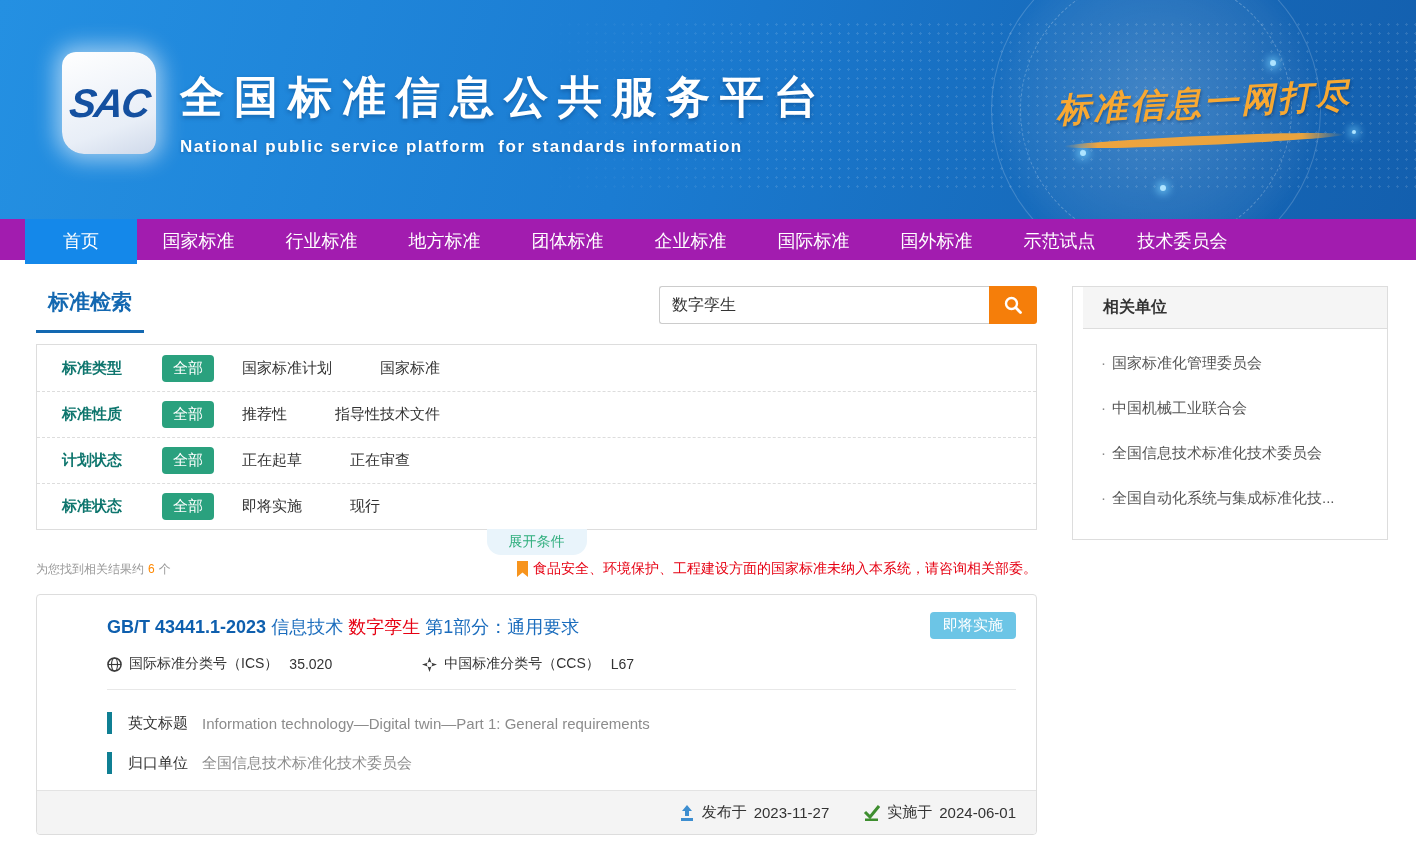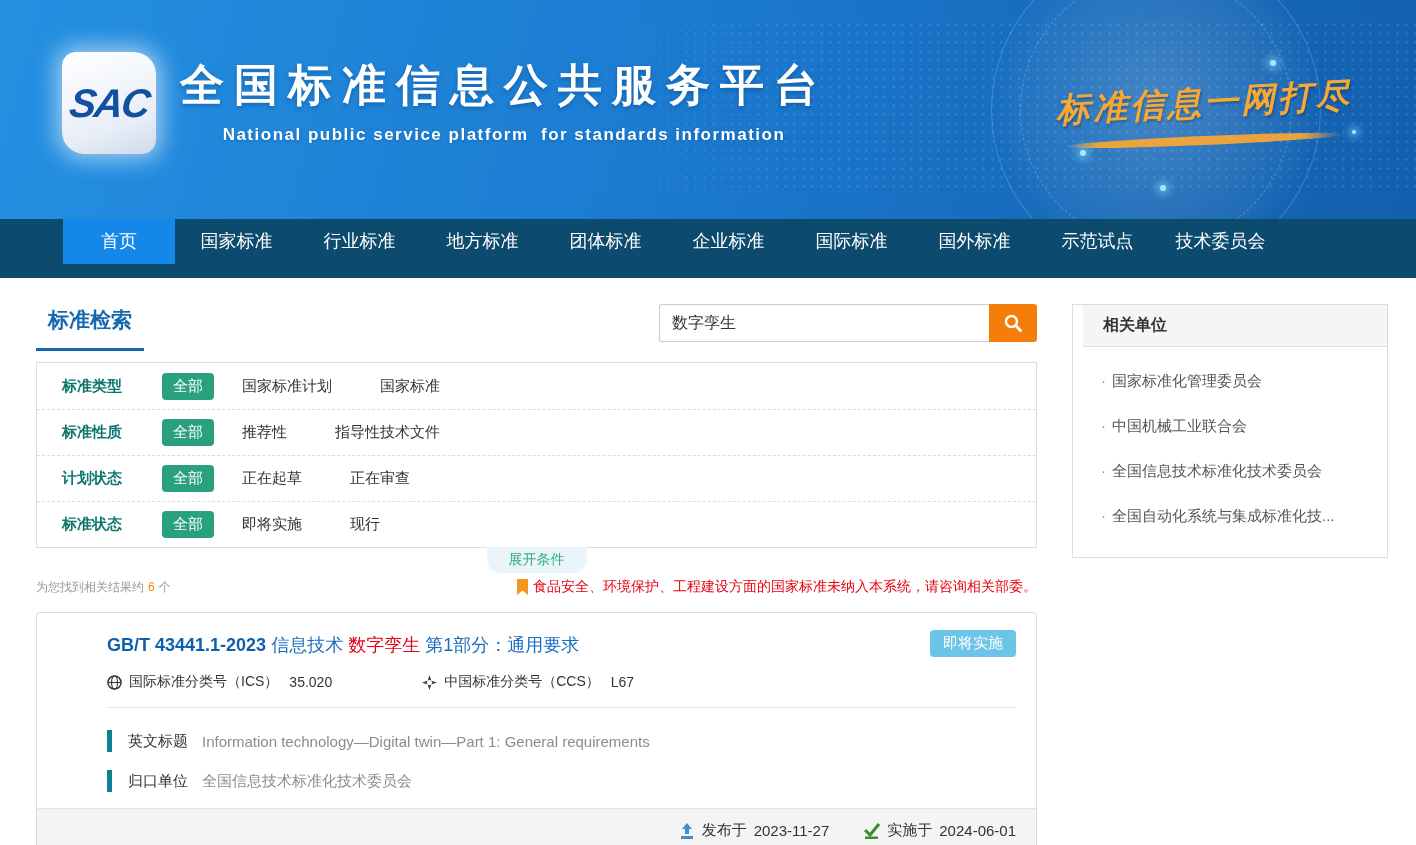--- a/index.html
+++ b/index.html
@@ -23,36 +23,36 @@
   .s1{ right:330px; top:150px; } .s2{ right:140px; top:60px; } .s3{ right:250px; top:185px; }
   .s4{ right:60px; top:130px; width:4px; height:4px; }
 
   .logo-box { position:absolute; left:62px; top:52px; width:94px; height:102px;
     background:linear-gradient(160deg,#ffffff,#e8eef7 70%,#cfd9ea);
     border-radius:14px 22px 14px 22px; box-shadow:0 0 22px 6px rgba(255,255,255,.55);
     display:flex; align-items:center; justify-content:center; }
   .logo-box span { font-size:40px; font-weight:bold; font-style:italic; color:#1450a0;
     letter-spacing:-2px; transform:skewX(-8deg); }
 
-  .title-wrap { position:absolute; left:180px; top:56px; color:#fff;text-align:center; }
+  .title-wrap { position:absolute; left:180px; top:68px; color:#fff; }
   .title-wrap h1 { font-size:44px; font-weight:bold; letter-spacing:10px;
     text-shadow:0 2px 4px rgba(0,40,90,.35); white-space:nowrap; }
   .title-wrap .subtitle { margin-top:10px; font-size:17px; font-weight:bold;
     letter-spacing:1.5px; white-space:pre; text-shadow:0 1px 3px rgba(0,40,90,.3); }
 
   .slogan-wrap { position:absolute; right:62px; top:80px; width:300px; text-align:center; }
   .slogan-text { font-size:34px; font-weight:bold; font-style:italic; color:#f7a832;
     letter-spacing:3px; transform:rotate(-3deg); white-space:nowrap;
     text-shadow:1px 2px 3px rgba(0,30,70,.35); }
   .slogan-stroke { margin:10px auto 0; width:280px; height:9px; border-radius:50%;
     transform:rotate(-2.5deg);
     background:linear-gradient(90deg,transparent,#eda43f 12%,#e8a33e 85%,transparent); }
 
   
-  .main-nav { height:59px; background:#0c4a6e;padding-left:38px; }
+  .main-nav { height:41px; background:#a21caf; }
   .main-nav ul { list-style:none; display:flex; padding-left:25px; height:45px; }
   .main-nav li { width:123px; text-align:center; line-height:45px; color:#fff;
     font-size:18px; cursor:pointer; white-space:nowrap; }
   .main-nav li.active { background:#1488ea; width:112px; }
 
   
   .content { display:flex; align-items:flex-start; padding:26px 28px 0 36px; }
   .main-col { width:1001px; }
   .sidebar { width:316px; margin-left:35px; border:1px solid #ddd; background:#fff;padding-left:10px; }
 

